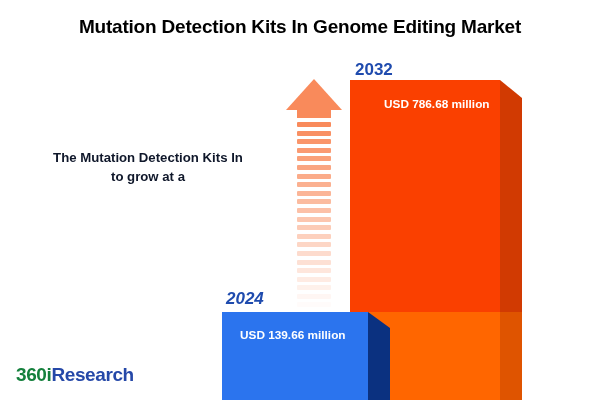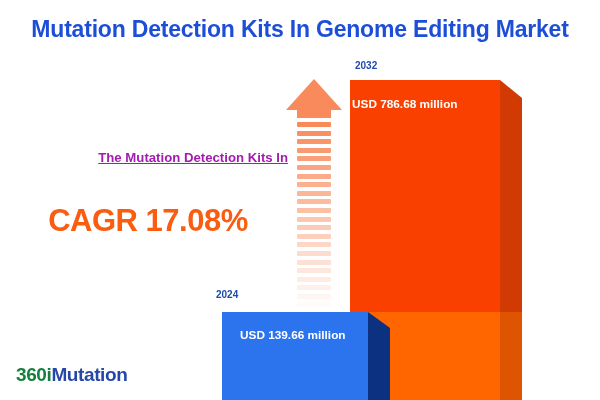--- a/index.html
+++ b/index.html
@@ -21,39 +21,38 @@
     overflow: hidden;
   }
 
   
   #chart-title {
     position: absolute;
     left: 0;
     top: 16px;
     width: 600px;
     text-align: center;
-    font-size: 23px;
-    font-weight: bold;
-    color: #1d4ed8;
+    font-size: 19px;
+    font-weight: bold;
+    color: #000000;
     letter-spacing: -0.2px;
     white-space: nowrap;
   }
 
   
   #statement {
     position: absolute;
     left: 8px;
     top: 148px;
     width: 280px;
-    text-align: right;
+    text-align: center;
     font-size: 13.2px;
     font-weight: bold;
-    color: #a21caf;
+    color: #0f172a;
     line-height: 19px;
-    text-decoration: underline;
   }
   #cagr-value {
     position: absolute;
     left: 8px;
     top: 203px;
     width: 280px;
     text-align: center;
     font-size: 31px;
     font-weight: bold;
     color: #fa5c10;
@@ -119,21 +118,21 @@
   }
   .bar-value {
     position: absolute;
     font-size: 11.8px;
     font-weight: bold;
     color: #ffffff;
     white-space: nowrap;
   }
   .bar-year {
     position: absolute;
-    font-size: 10px;
+    font-size: 17px;
     font-weight: bold;
     color: #1f4bae;
     white-space: nowrap;
   }
 
   
   #bar-2032 {
     left: 350px;
     top: 80px;
     width: 172px;
@@ -159,21 +158,21 @@
   }
   #bar-2032-side-lower {
     position: absolute;
     left: 150px;
     top: 232px;
     width: 22px;
     height: 88px;
     background: #df5400;
   }
   #bar-2032-value {
-    left: 352px;
+    left: 384px;
     top: 97px;
   }
   #bar-2032-year {
     left: 355px;
     top: 60px;
   }
 
   
   #bar-2024 {
     left: 222px;
@@ -189,22 +188,23 @@
     left: 146px;
     width: 22px;
     background: #0b3180;
     clip-path: polygon(0 0, 100% 16px, 100% 100%, 0 100%);
   }
   #bar-2024-value {
     left: 240px;
     top: 328px;
   }
   #bar-2024-year {
-    left: 216px;
+    left: 226px;
     top: 289px;
+    font-style: italic;
   }
 
   
   #logo {
     position: absolute;
     left: 16px;
     top: 364px;
     font-size: 19px;
     font-weight: bold;
     letter-spacing: -0.4px;
@@ -243,36 +243,36 @@
         <div class="stripe" style="opacity: 0.215;"></div>
         <div class="stripe" style="opacity: 0.169;"></div>
         <div class="stripe" style="opacity: 0.122;"></div>
         <div class="stripe" style="opacity: 0.076;"></div>
         <div class="stripe" style="opacity: 0.03;"></div>
       </div>
   </div>
 
   <div id="statement">
     <div>The Mutation Detection Kits In</div>
-  </div>
-  <div id="cagr-value">CAGR 17.08%</div>
+    <div>to grow at a</div>
+  </div>
 
   <div id="bar-2032-year" class="bar-year">2032</div>
   <div id="bar-2032" class="bar">
     <div class="bar-face"></div>
     <div id="bar-2032-face-lower"></div>
     <div class="bar-side"></div>
     <div id="bar-2032-side-lower"></div>
   </div>
   <div id="bar-2032-value" class="bar-value">USD 786.68 million</div>
 
   <div id="bar-2024-year" class="bar-year">2024</div>
   <div id="bar-2024" class="bar">
     <div class="bar-face"></div>
     <div class="bar-side"></div>
   </div>
   <div id="bar-2024-value" class="bar-value">USD 139.66 million</div>
 
   <div id="logo">
-    <span class="logo-orange">360</span><span class="logo-orange">i</span><span class="logo-blue">Mutation</span>
+    <span class="logo-orange">360</span><span class="logo-orange">i</span><span class="logo-blue">Research</span>
   </div>
 
 </div>
 
 </body></html>

